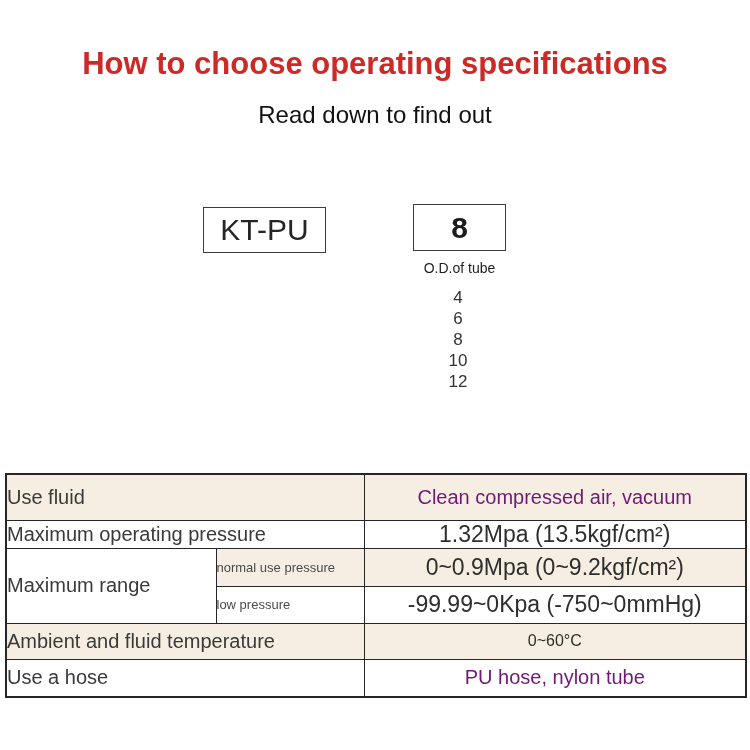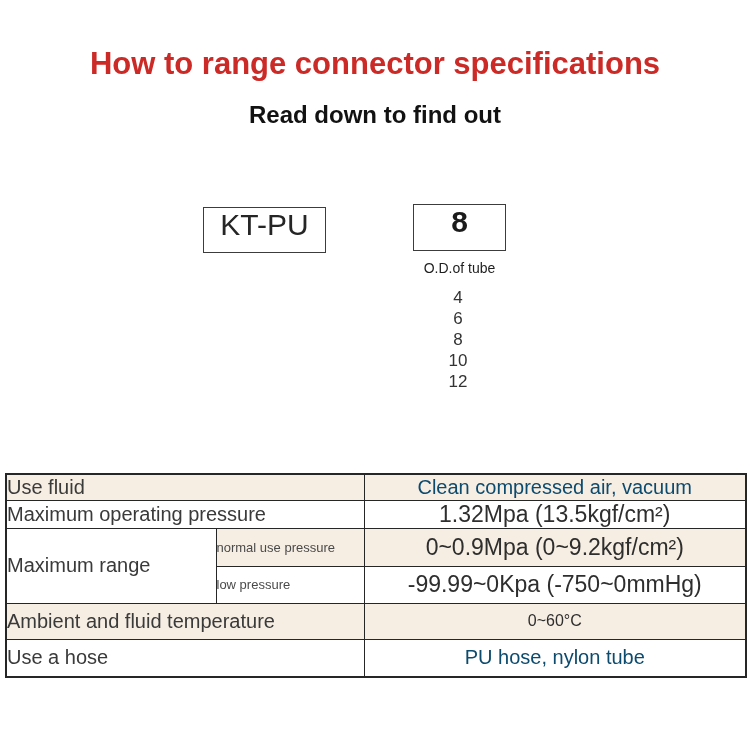--- a/index.html
+++ b/index.html
@@ -13,25 +13,25 @@
     position:relative;width:750px;height:750px;background:#ffffff;overflow:hidden;
     font-family:"Liberation Sans","DejaVu Sans",sans-serif;color:#222;
   }
   .title{
     position:absolute;top:46px;left:0;width:750px;margin:0;
     text-align:center;font-size:31px;font-weight:700;letter-spacing:0px;
     color:var(--title-red);
   }
   .subtitle{
     position:absolute;top:101px;left:0;width:750px;
-    text-align:center;font-size:24px;font-weight:700;color:#121212;
+    text-align:center;font-size:24px;font-weight:400;color:#121212;
   }
   .model-box{
     position:absolute;box-sizing:border-box;border:1px solid #3c3c3c;background:#fff;
-    display:flex;align-items:flex-start;justify-content:center;
+    display:flex;align-items:center;justify-content:center;
   }
   .model-box.series{left:203px;top:207px;width:123px;height:46px;font-size:30px;color:#252525;}
   .model-box.size{left:413px;top:204px;width:93px;height:47px;font-size:30px;font-weight:700;color:#1b1b1b;}
   .od-caption{
     position:absolute;left:388px;top:260px;width:143px;
     text-align:center;font-size:14px;color:#1e1e1e;
   }
   .size-options{
     position:absolute;left:408px;top:287px;width:100px;
     text-align:center;font-size:17px;color:#333;line-height:21px;
@@ -48,31 +48,31 @@
   td.beige, tr.beige td{background:var(--row-beige);}
   td.label{
     text-align:left;padding-left:12px;font-size:20px;color:var(--text-dark);
   }
   td.sublabel{
     font-size:13px;color:#4a4a4a;
   }
   td.value{
     text-align:center;font-size:23px;color:#2e2e2e;
   }
-  td.value.v-lg{font-size:20px;color:#0c4a6e;}
+  td.value.v-lg{font-size:20px;color:#701a75;}
   td.value.v-sm{font-size:16px;}
-  tr.r1{height:26px;} tr.r2{height:22px;} tr.r3{height:38px;}
+  tr.r1{height:46px;} tr.r2{height:22px;} tr.r3{height:38px;}
   tr.r4{height:37px;} tr.r5{height:36px;} tr.r6{height:38px;}
 </style>
 </head>
 <body>
 
 <div class="canvas">
 
-  <h1 class="title">How to range connector specifications</h1>
+  <h1 class="title">How to choose operating specifications</h1>
   <div class="subtitle">Read down to find out</div>
 
   <div class="model-box series">
     <span>KT-PU</span>
   </div>
   <div class="model-box size">
     <span>8</span>
   </div>
   <div class="od-caption">O.D.of tube</div>
 

